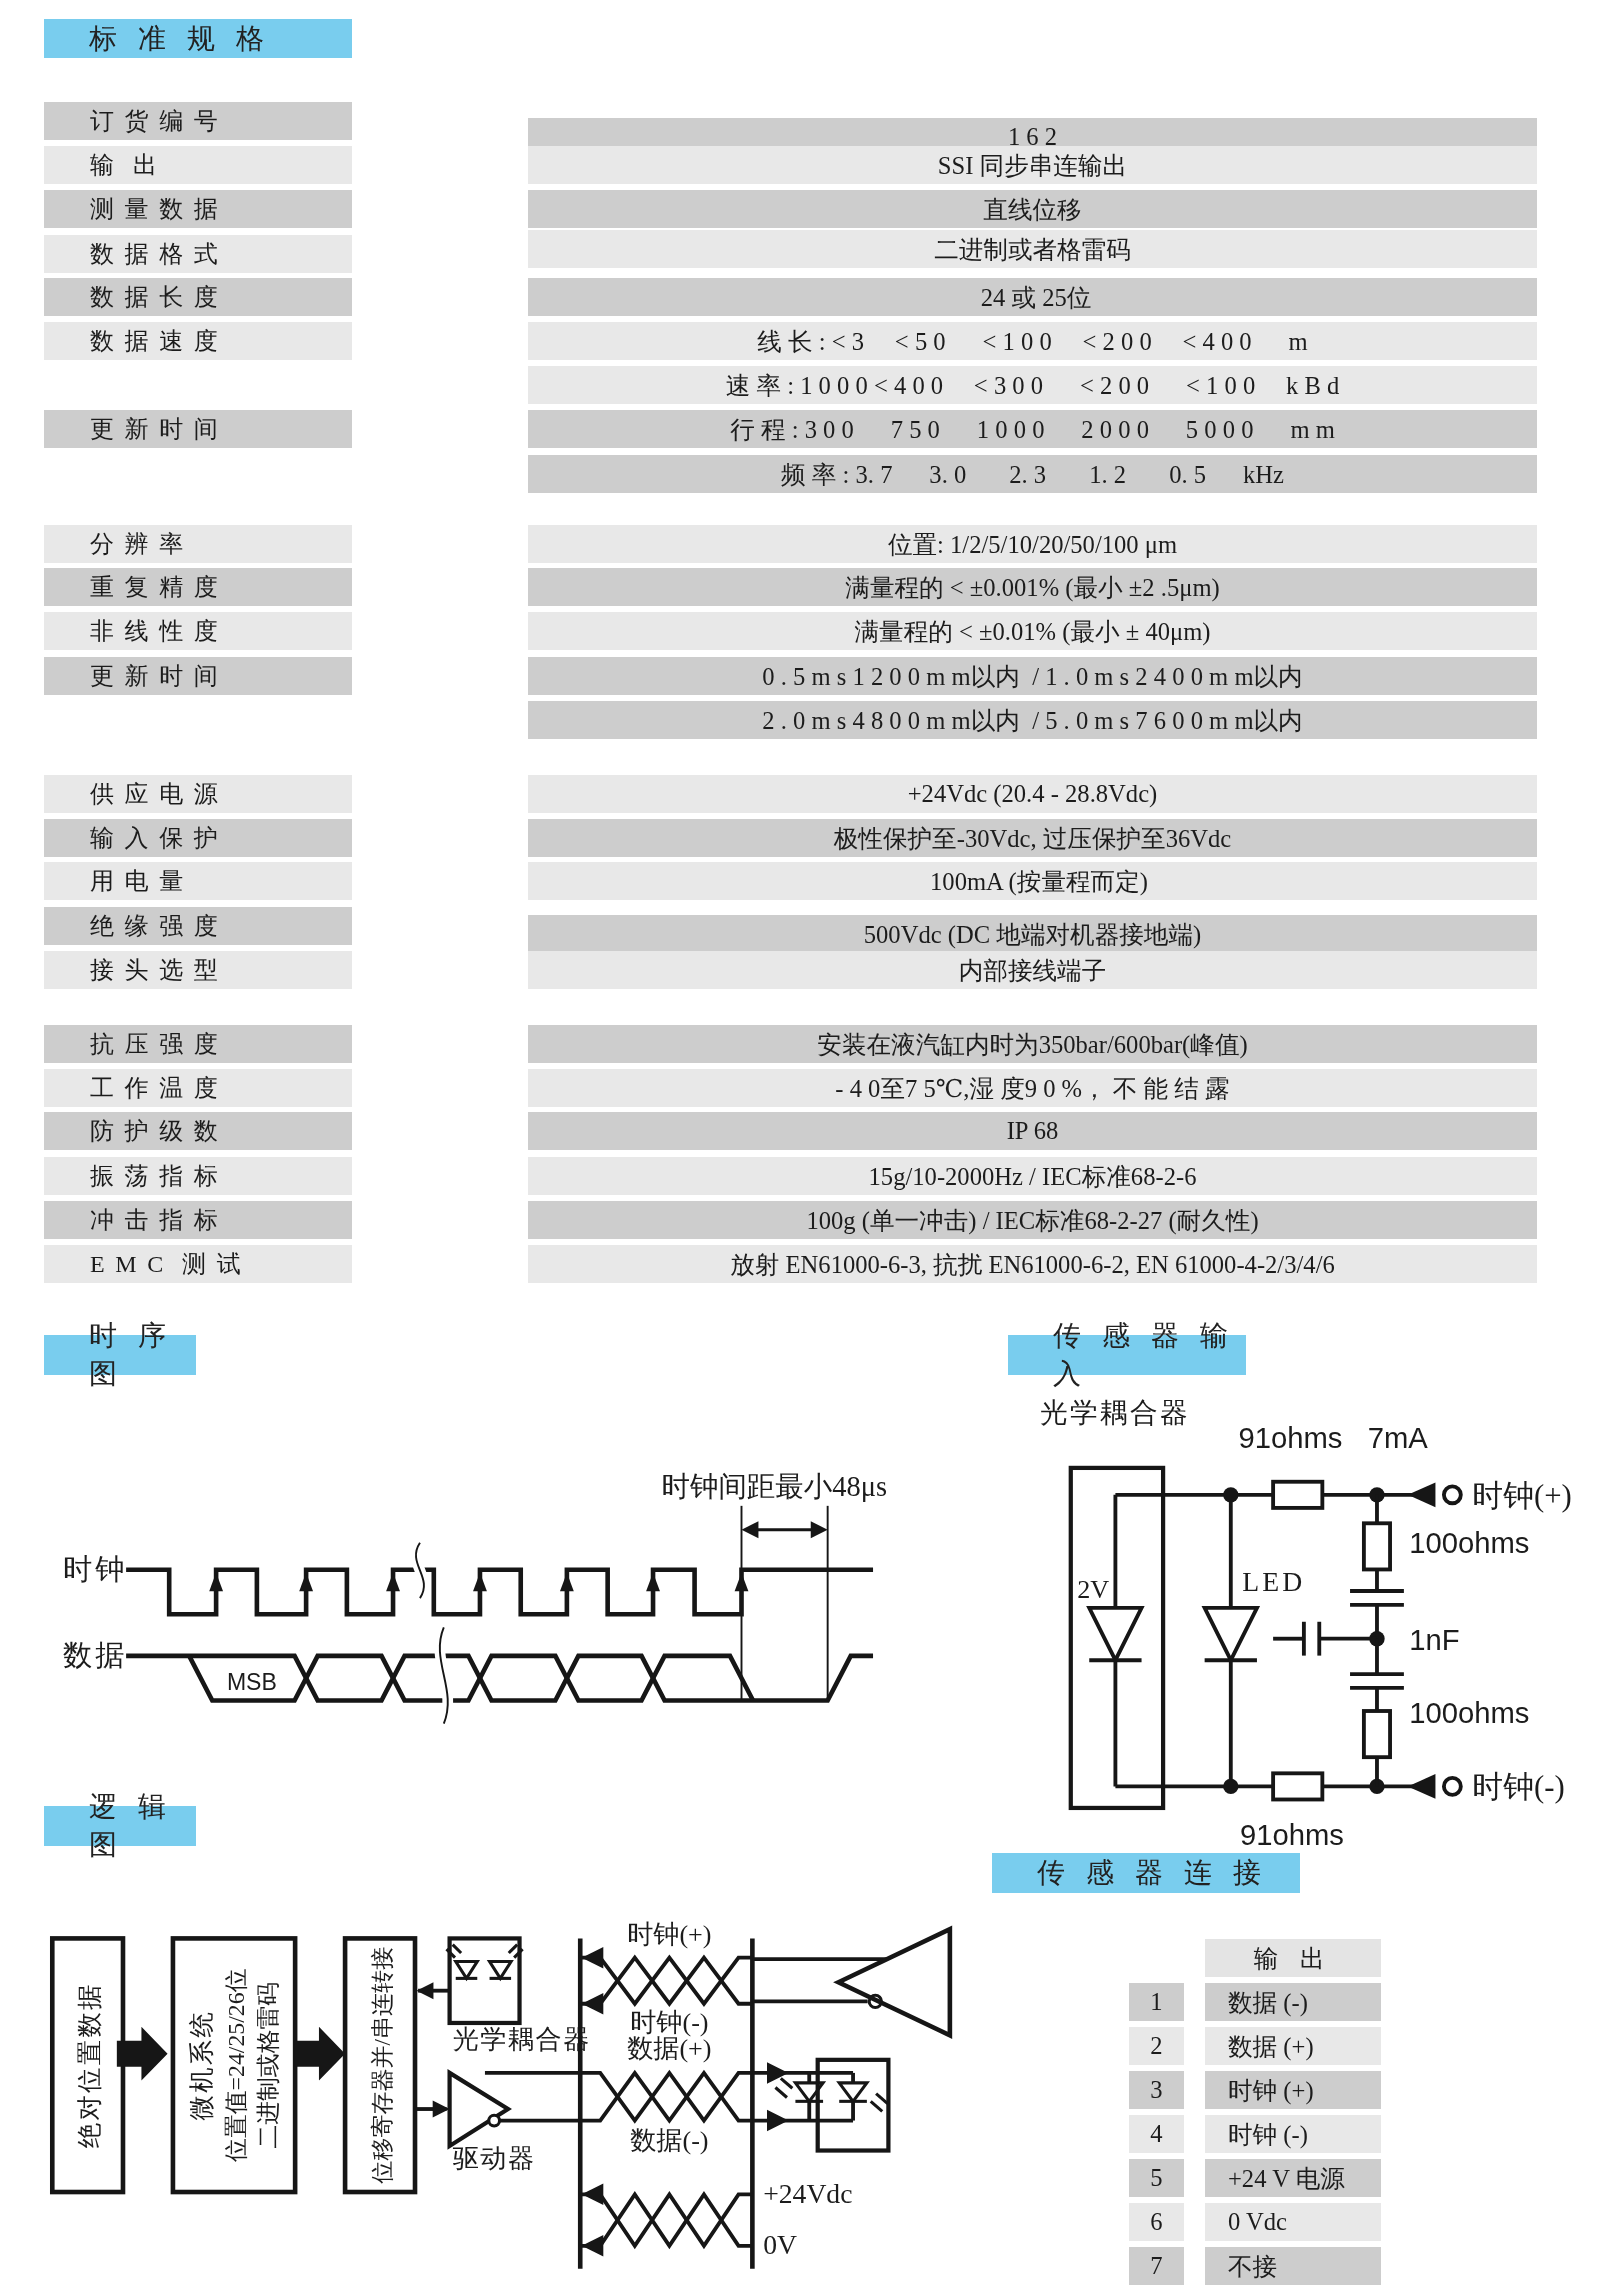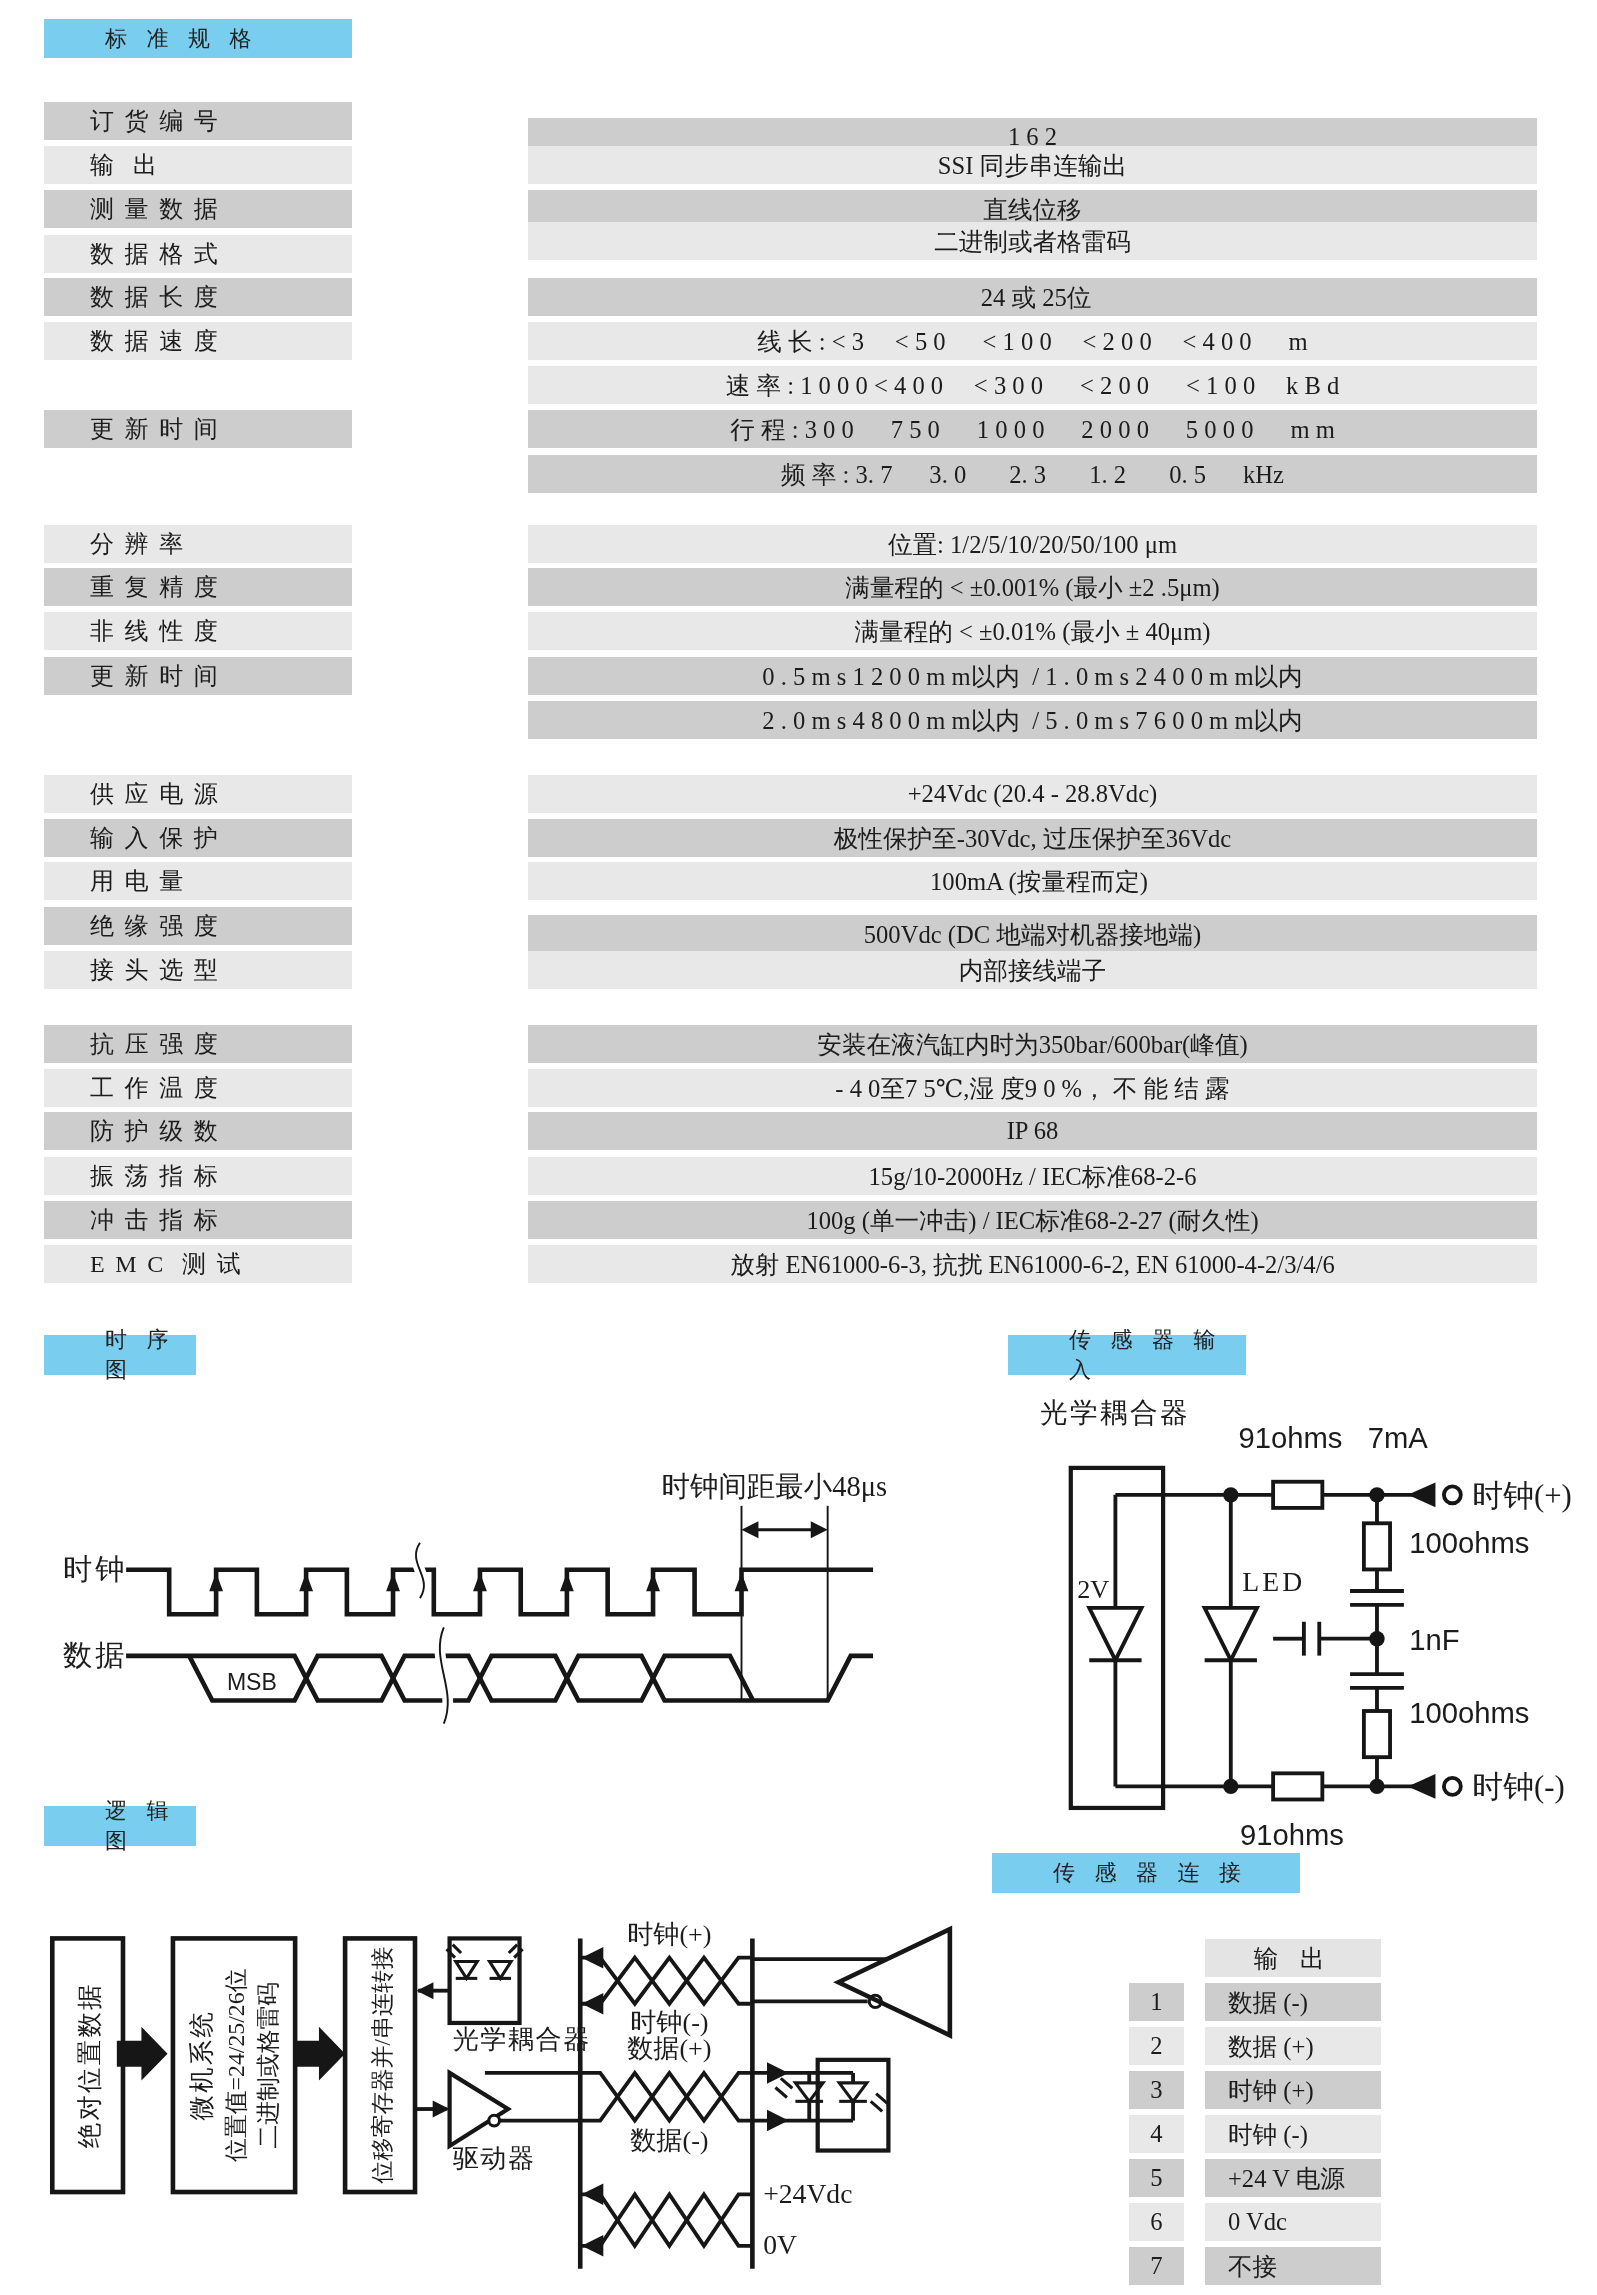--- a/index.html
+++ b/index.html
@@ -1,19 +1,19 @@
 <!DOCTYPE html>
 <html style="font-size:12.3px"><head>
 <meta charset="utf-8">
 <style>
   html,body{margin:0;padding:0;background:#ffffff;}
   .page{position:relative;width:1597px;height:2295px;background:#fff;overflow:hidden;
         font-family:"Liberation Serif","DejaVu Serif",serif;color:#1c1c1c;}
-  .cyan-header{position:absolute;background:#79cdee;font-size:22px;letter-spacing:7px;
-        display:flex;align-items:center;padding-left:61px;box-sizing:border-box;color:#222;}
+  .cyan-header{position:absolute;background:#79cdee;font-size:28px;letter-spacing:7px;
+        display:flex;align-items:center;padding-left:45px;box-sizing:border-box;color:#222;}
   .cell{position:absolute;height:38px;display:flex;align-items:center;box-sizing:border-box;}
   .cell.d{background:#cdcdcd;}
   .cell.l{background:#e8e8e8;}
   .spec-label{left:44px;width:308px;padding-left:46px;font-size:24px;letter-spacing:2.3px;white-space:pre;}
   .spec-value{left:528px;width:1009px;justify-content:center;font-size:24.6px;white-space:pre;}
   .pin-cell{position:absolute;height:38px;display:flex;align-items:center;box-sizing:border-box;font-size:24.6px;}
   .pin-num{width:55px;justify-content:center;}
   .pin-val{width:176px;padding-left:23px;white-space:pre;}
   .pin-head{width:176px;justify-content:center;background:#e4e4e4;letter-spacing:7.7px;}
   svg text{font-family:"Liberation Serif","DejaVu Serif",serif;fill:#1c1c1c;}
@@ -30,21 +30,21 @@
   </div>
 
   <div id="spec-rows">
       <div class="cell spec-label d" style="top: 102px;">订 货 编 号</div>
       <div class="cell spec-value d" style="top: 118px;">1 6 2</div>
       <div class="cell spec-label l" style="top: 146px;">输  出</div>
       <div class="cell spec-value l" style="top: 146px;">SSI 同步串连输出</div>
       <div class="cell spec-label d" style="top: 190px;">测 量 数 据</div>
       <div class="cell spec-value d" style="top: 190px;">直线位移</div>
       <div class="cell spec-label l" style="top: 235px;">数 据 格 式</div>
-      <div class="cell spec-value l" style="top: 222px;">二进制或者格雷码</div>
+      <div class="cell spec-value l" style="top: 230px;">二进制或者格雷码</div>
       <div class="cell spec-label d" style="top: 278px;">数 据 长 度</div>
       <div class="cell spec-value d" style="top: 278px; padding-left: 7px;">24 或 25位</div>
       <div class="cell spec-label l" style="top: 322px;">数 据 速 度</div>
       <div class="cell spec-value l" style="top: 322px;">线 长 : &lt; 3　 &lt; 5 0 　 &lt; 1 0 0　 &lt; 2 0 0　 &lt; 4 0 0　  m</div>
       <div class="cell spec-value l" style="top: 366px;">速 率 : 1 0 0 0 &lt; 4 0 0　 &lt; 3 0 0 　 &lt; 2 0 0 　 &lt; 1 0 0　 k B d</div>
       <div class="cell spec-label d" style="top: 410px;">更 新 时 间</div>
       <div class="cell spec-value d" style="top: 410px; text-align: center;">行 程 : 3 0 0　  7 5 0 　 1 0 0 0　  2 0 0 0　  5 0 0 0　  m m</div>
       <div class="cell spec-value d" style="top: 455px;">频 率 : 3. 7　  3. 0 　  2. 3 　  1. 2 　  0. 5　  kHz</div>
       <div class="cell spec-label l" style="top: 525px;">分 辨 率</div>
       <div class="cell spec-value l" style="top: 525px;">位置: 1/2/5/10/20/50/100 μm</div>

